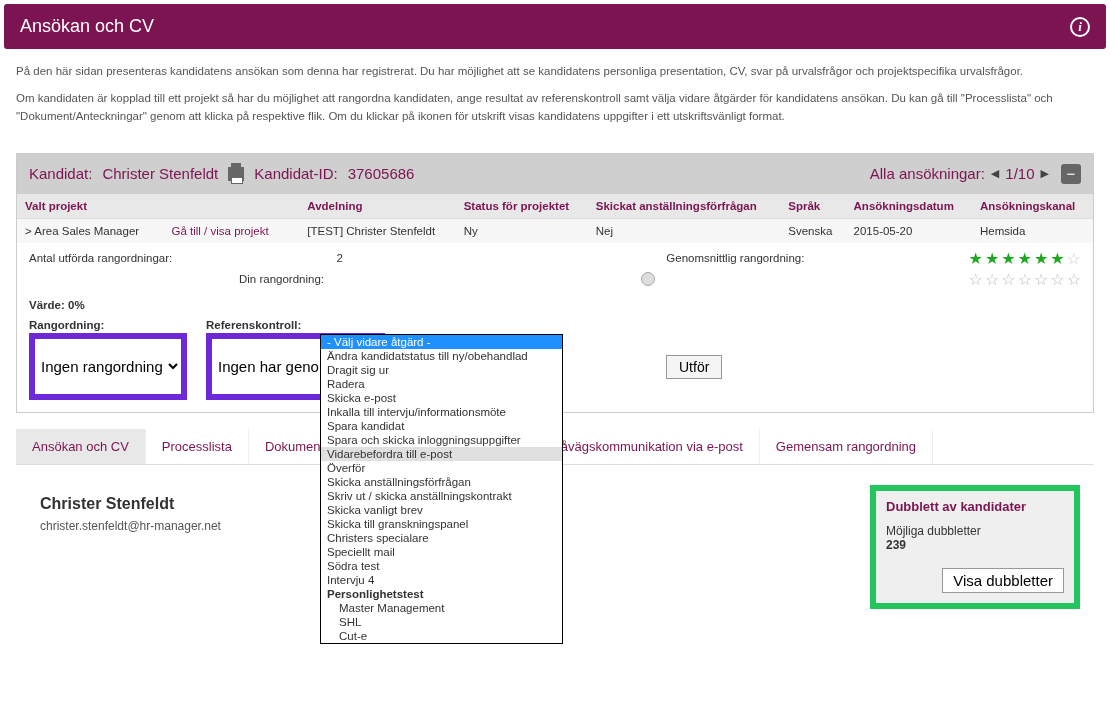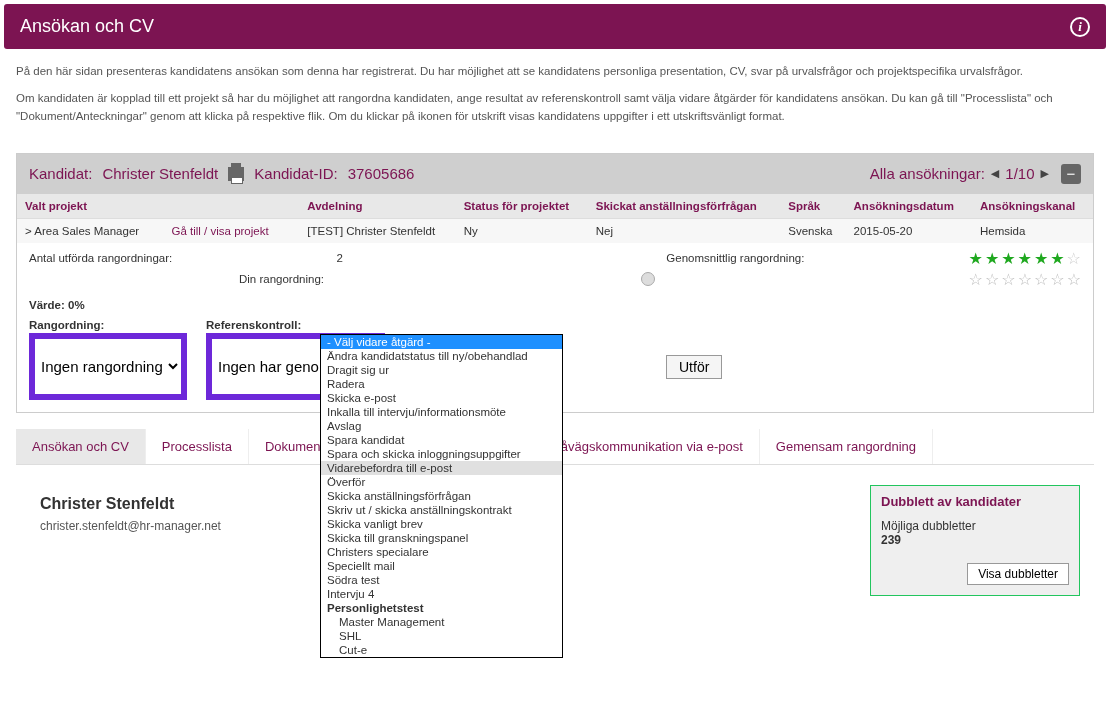--- a/index.html
+++ b/index.html
@@ -208,21 +208,21 @@
   }
   .cand-email {
     font-size: 12px;
     color: #555;
   }
   .dup-box {
     position: absolute;
     right: 30px;
     top: 20px;
     width: 210px;
-    border: 1px solid #22c55e;
+    border: 6px solid #22c55e;
     background: #efefef;
     font-size: 12px;
   }
   .dup-box .dup-header {
     color: #7c1452;
     font-weight: bold;
     padding: 8px 10px 6px;
     font-size: 13px;
   }
   .dup-box .dup-body {
@@ -231,21 +231,21 @@
   .dup-box .dup-count { font-weight: bold; }
   .dup-box .dup-footer {
     text-align: right;
     padding: 6px 10px 10px;
   }
   .dup-btn {
     padding: 3px 10px;
     border: 1px solid #999;
     background: #fff;
     cursor: pointer;
-    font-size: 12px;
+    font-size: 15px;
   }
 </style>
 </head>
 <body>
 
 <div class="header-bar">
   <h1>Ansökan och CV</h1>
   <div class="info-icon">i</div>
 </div>
 
@@ -355,21 +355,20 @@
     </div>
     <button class="utfor-btn">Utför</button>
 
     <div class="action-dropdown" id="action-dropdown">
         <div class="opt selected">- Välj vidare åtgärd -</div>
         <div class="opt">Ändra kandidatstatus till ny/obehandlad</div>
         <div class="opt">Dragit sig ur</div>
         <div class="opt">Radera</div>
         <div class="opt">Skicka e-post</div>
         <div class="opt">Inkalla till intervju/informationsmöte</div>
-        <div class="opt">Avslag</div>
         <div class="opt">Spara kandidat</div>
         <div class="opt">Spara och skicka inloggningsuppgifter</div>
         <div class="opt hover">Vidarebefordra till e-post</div>
         <div class="opt">Överför</div>
         <div class="opt">Skicka anställningsförfrågan</div>
         <div class="opt">Skriv ut / skicka anställningskontrakt</div>
         <div class="opt">Skicka vanligt brev</div>
         <div class="opt">Skicka till granskningspanel</div>
         <div class="opt">Christers specialare</div>
         <div class="opt">Speciellt mail</div>

